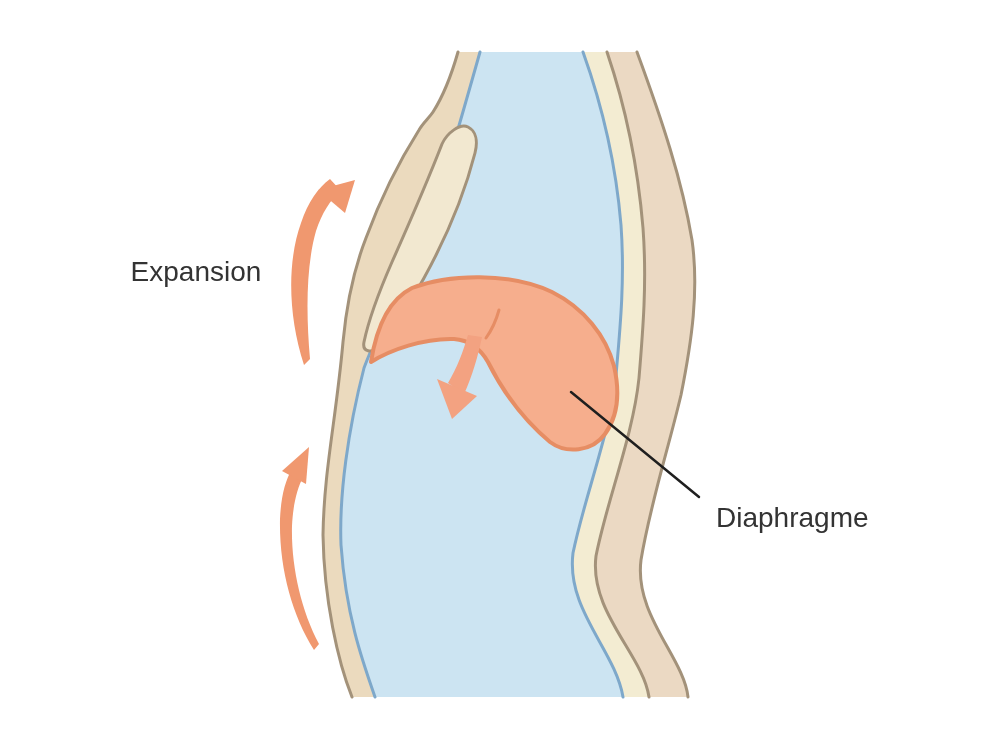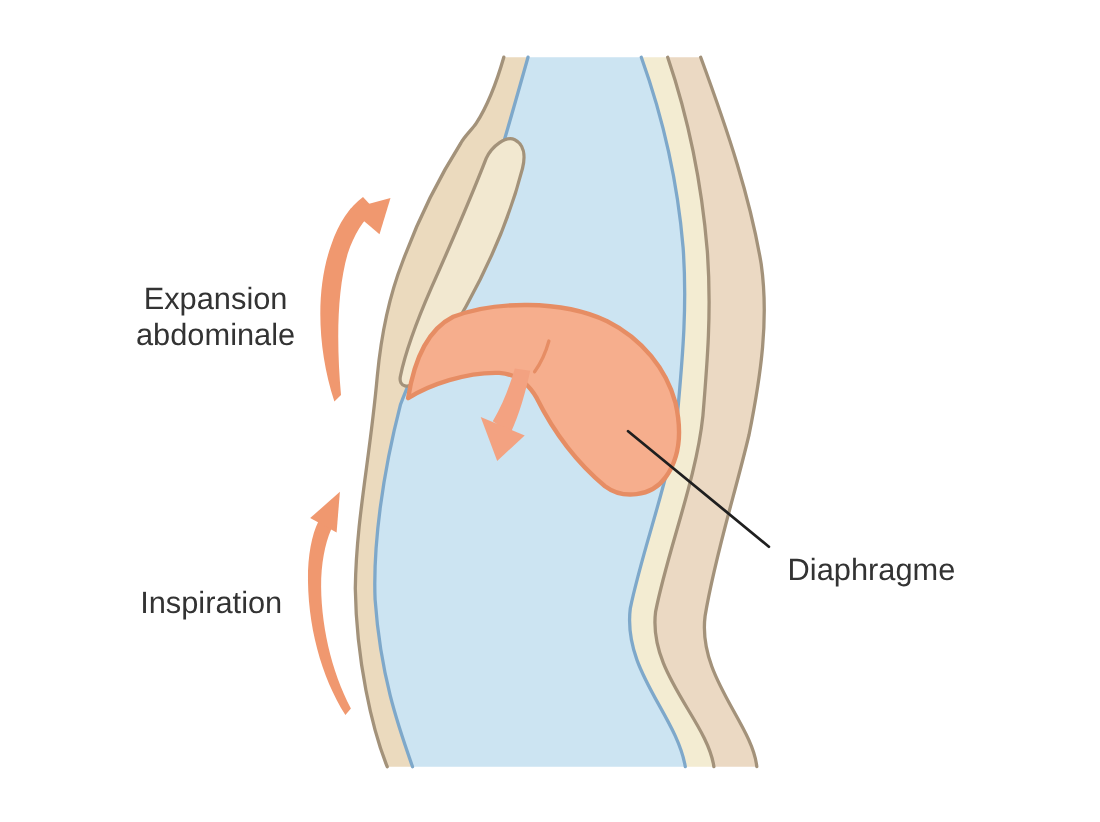--- a/index.html
+++ b/index.html
@@ -140,20 +140,18 @@
                C 297,489 293,505 292,526
                C 291,566 301,610 319,644 Z"></path>
       <path d="M 282,471 L 309,447 L 306,484 Z"></path>
     </g>
 
     <line x1="571" y1="392" x2="699" y2="497" stroke-width="2.5" stroke-linecap="round" stroke="#1f1f1f"></line>
   </svg>
 
   <div class="label label-center" style="left:76px; top:255px; width:240px;">
     <div>Expansion</div>
-    <div>abdominale</div>
   </div>
 
-  <div class="label label-center" style="left:92px; top:531px; width:200px;">Inspiration</div>
 
   <div class="label" style="left:716px; top:486px;margin-top:15px;">Diaphragme</div>
 
 </div>
 
 </body></html>

